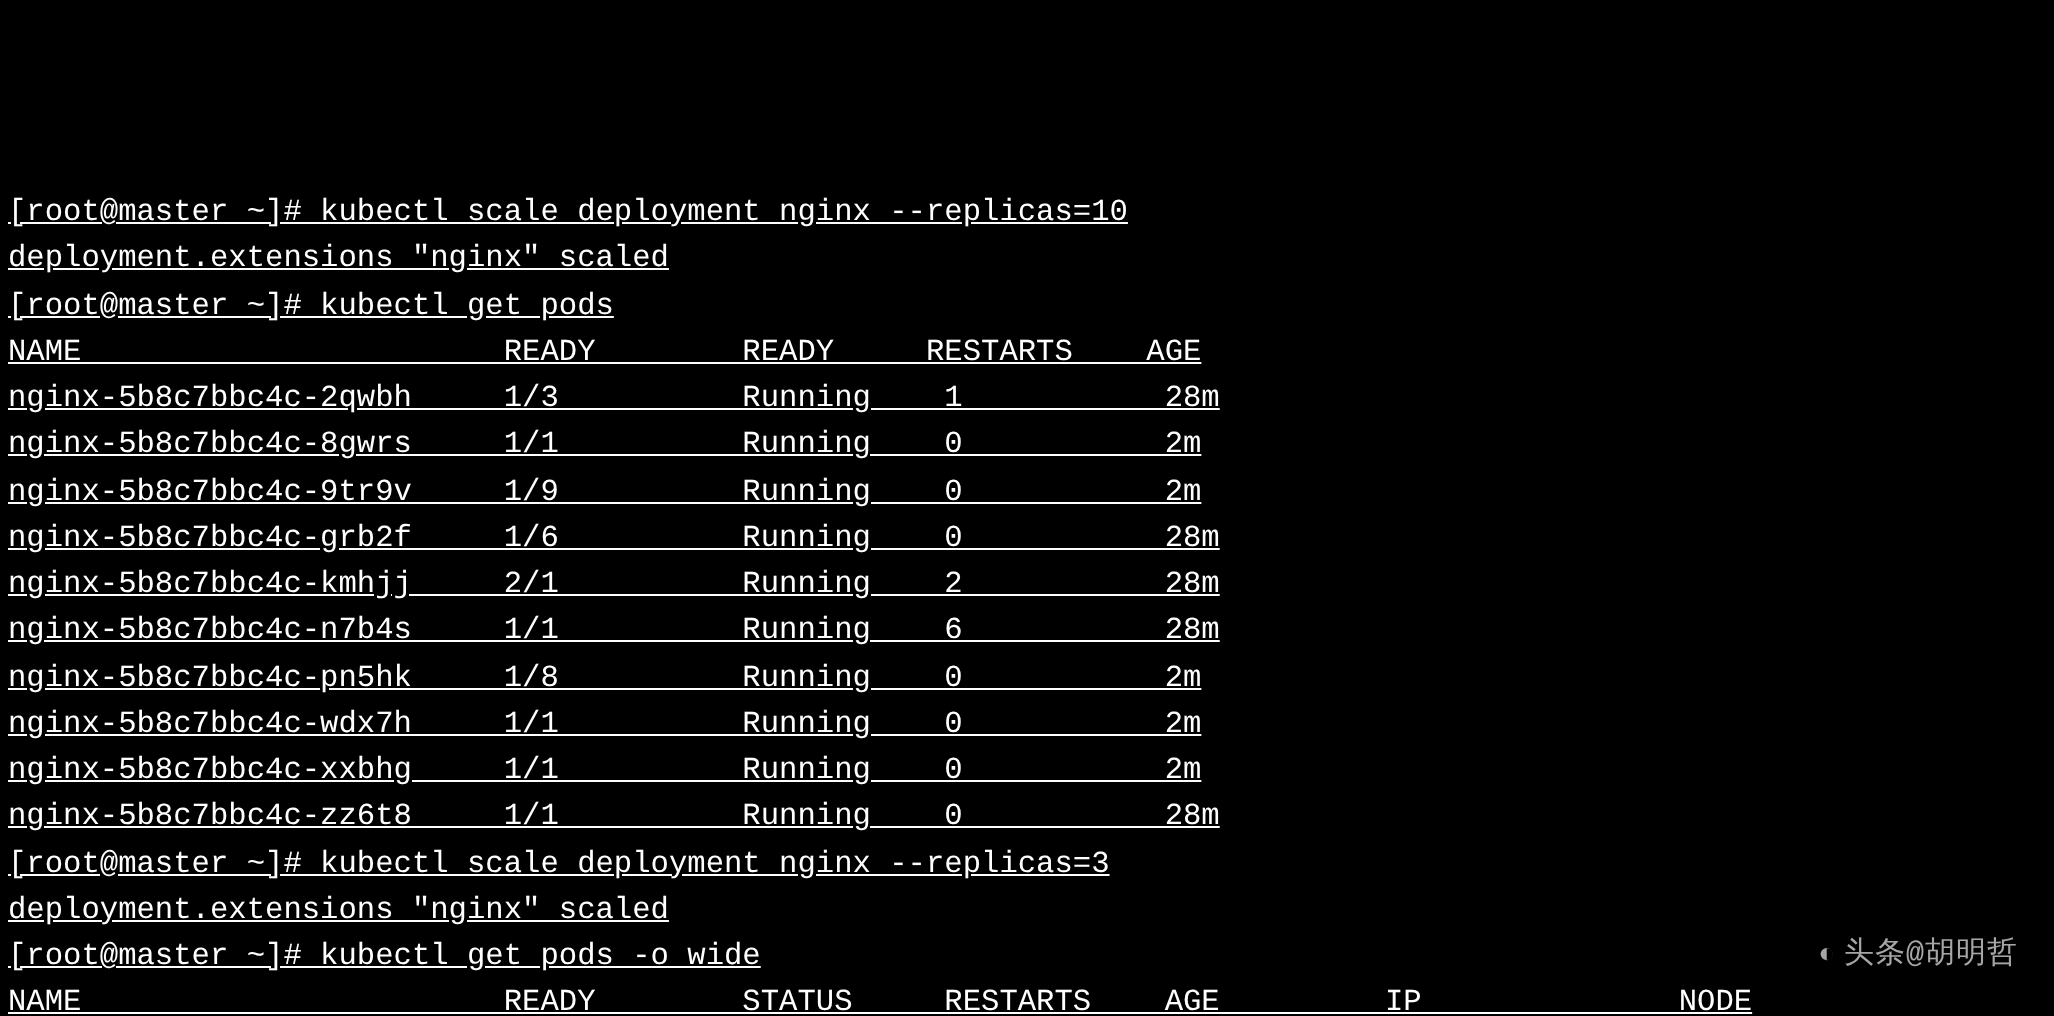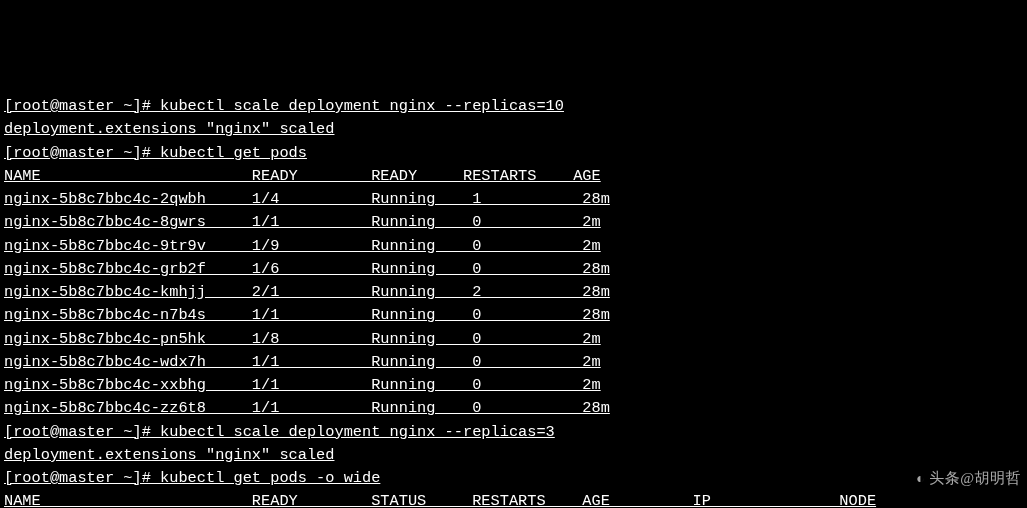--- a/index.html
+++ b/index.html
@@ -12,48 +12,48 @@
       padding: 2px 4px;
       width: 1027px;
       height: 508px;
       overflow: hidden;
       white-space: pre;
       position: relative;
     }
     .line { white-space: pre; text-decoration: underline; }
     .watermark {
       position: absolute;
-      right: 6px;
+      right: 18px;
       bottom: 18px;
       color: rgba(255,255,255,0.65);
       font-size: 15px;
-      font-family: Liberation Serif, serif;
+      font-family: Liberation Mono, monospace;
       letter-spacing: 0.5px;
     }
     .wm-icon {
       display:inline-block;
       margin-right:4px;
       font-size:14px;
     }
   </style>
 </head>
 <body>
 
 
 
 <div id="terminal"><span class="line">[root@master ~]# kubectl scale deployment nginx --replicas=10</span>
 <span class="line">deployment.extensions "nginx" scaled</span>
 <span class="line">[root@master ~]# kubectl get pods</span>
 <span class="line">NAME                       READY        READY     RESTARTS    AGE</span>
-<span class="line">nginx-5b8c7bbc4c-2qwbh     1/4          Running    1           28m</span>
+<span class="line">nginx-5b8c7bbc4c-2qwbh     1/3          Running    1           28m</span>
 <span class="line">nginx-5b8c7bbc4c-8gwrs     1/1          Running    0           2m</span>
 <span class="line">nginx-5b8c7bbc4c-9tr9v     1/9          Running    0           2m</span>
 <span class="line">nginx-5b8c7bbc4c-grb2f     1/6          Running    0           28m</span>
 <span class="line">nginx-5b8c7bbc4c-kmhjj     2/1          Running    2           28m</span>
-<span class="line">nginx-5b8c7bbc4c-n7b4s     1/1          Running    0           28m</span>
+<span class="line">nginx-5b8c7bbc4c-n7b4s     1/1          Running    6           28m</span>
 <span class="line">nginx-5b8c7bbc4c-pn5hk     1/8          Running    0           2m</span>
 <span class="line">nginx-5b8c7bbc4c-wdx7h     1/1          Running    0           2m</span>
 <span class="line">nginx-5b8c7bbc4c-xxbhg     1/1          Running    0           2m</span>
 <span class="line">nginx-5b8c7bbc4c-zz6t8     1/1          Running    0           28m</span>
 <span class="line">[root@master ~]# kubectl scale deployment nginx --replicas=3</span>
 <span class="line">deployment.extensions "nginx" scaled</span>
 <span class="line">[root@master ~]# kubectl get pods -o wide</span>
 <span class="line">NAME                       READY        STATUS     RESTARTS    AGE         IP              NODE</span>
 
 

